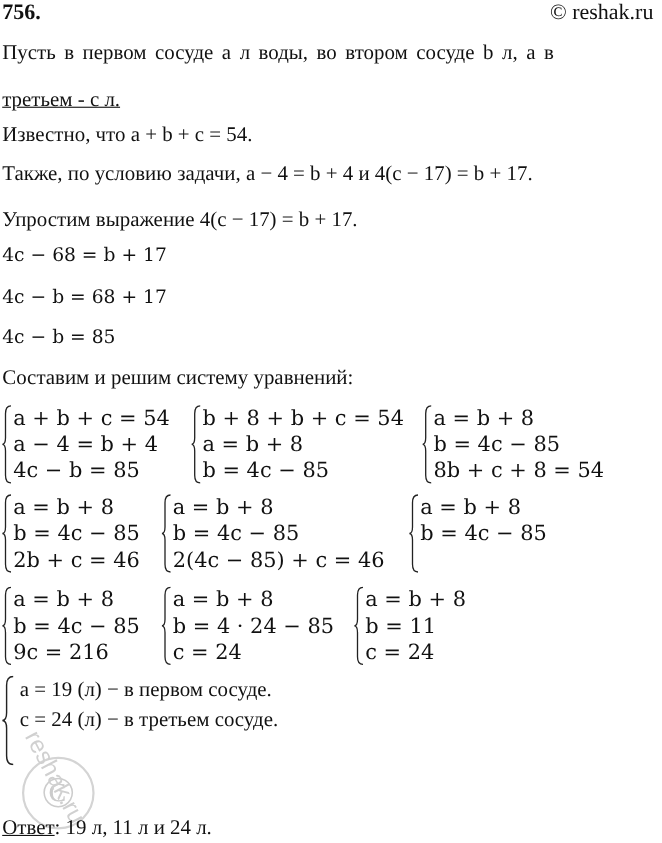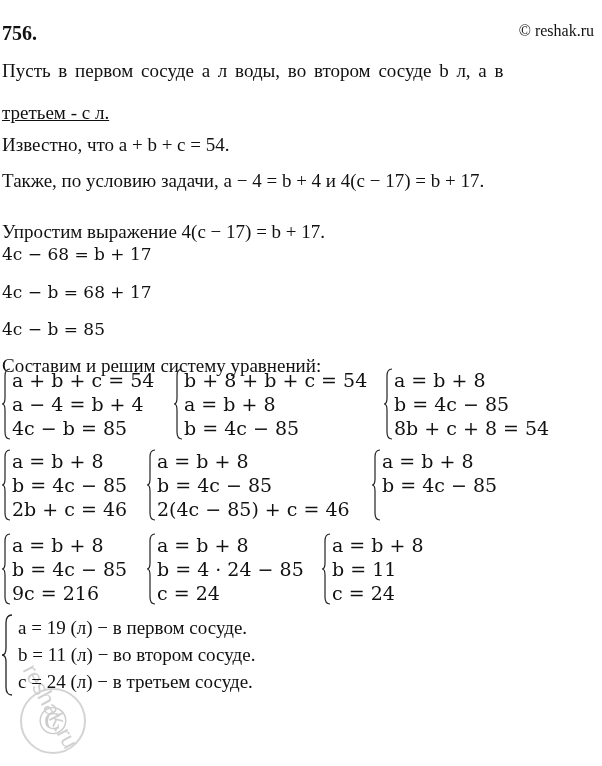--- a/index.html
+++ b/index.html
@@ -1,39 +1,39 @@
 <!DOCTYPE html>
 <html><head>
 <meta charset="utf-8">
 <style>
   html, body { margin:0; padding:0; background:#fff; }
   body { width:602px; height:766px; position:relative; overflow:hidden; color:#111;
          font-family:"Liberation Serif", serif; font-size:19px; }
-  .abs { position:absolute; white-space:nowrap;margin-top:22px; }
+  .abs { position:absolute; white-space:nowrap; }
   .m { font-family:"DejaVu Serif", serif; font-size:17px; }
   .title { font-weight:bold; font-size:20px; }
   .brace { position:absolute; }
   .sys { position:absolute; }
   .sys .rows { position:absolute; left:10px; top:0; }
   .sys .row { height:24px; line-height:24px; font-family:"DejaVu Serif", serif; font-size:19px; white-space:nowrap; }
   .ans-row { height:27px; line-height:27px; white-space:nowrap; }
   .u { text-decoration:underline; }
   .wm { position:absolute; color:#ccc; }
 </style>
 </head>
 <body>
 
 <div class="abs title" style="left:2px;top:0px;">756.</div>
-<div class="abs" style="right:8px;top:0px;font-size:16px;">© reshak.ru</div>
+<div class="abs" style="right:8px;top:0px;font-size:20px;">© reshak.ru</div>
 
 <div class="abs" style="left:2px;top:38px;word-spacing:3px;">Пусть  в  первом  сосуде  a  л  воды,  во  втором  сосуде  b  л,  а  в</div>
 <div class="abs" style="left:2px;top:80px;text-decoration:underline;">третьем - c л.</div>
 <div class="abs" style="left:2px;top:112px;">Известно, что  a + b + c = 54.</div>
 <div class="abs" style="left:2px;top:148px;">Также, по условию задачи,  a − 4 = b + 4  и  4(c − 17) = b + 17.</div>
-<div class="abs" style="left:2px;top:199px;">Упростим выражение  4(c − 17) = b + 17.</div>
+<div class="abs" style="left:2px;top:189px;">Упростим выражение  4(c − 17) = b + 17.</div>
 
 <div class="abs m" style="left:2px;top:222px;text-align:center;">4c − 68 = b + 17</div>
 <div class="abs m" style="left:2px;top:260px;">4c − b = 68 + 17</div>
 <div class="abs m" style="left:2px;top:297px;">4c − b = 85</div>
 
 <div class="abs" style="left:2px;top:333px;">Составим и решим систему уравнений:</div>
 
 <div class="sys" style="left:2px;top:368px;">
   <svg class="brace" width="10" height="72">
       <path d="M8 1 Q3 1 3 8 L3 30 Q3 36 0 36 Q3 36 3 42 L3 64 Q3 71 8 71" fill="none" stroke="#222" stroke-width="1.2"></path>
@@ -128,20 +128,19 @@
 
 <div class="wm" style="left:20px;top:688px;width:62px;height:62px;border:2px solid #d4d4d4;border-radius:50%;font-size:40px;line-height:62px;text-align:center;"><span>©</span></div>
 <div class="wm" style="left:40px;top:660px;font-size:22px;font-family:'Liberation Sans',sans-serif;transform:rotate(62deg);transform-origin:left top;color:#d0d0d0;">reshak.ru</div>
 
 <div class="sys" style="left:2px;top:614px;">
   <svg class="brace" width="12" height="82">
       <path d="M10 1 Q4 1 4 9 L4 34 Q4 41 0 41 Q4 41 4 48 L4 73 Q4 81 10 81" fill="none" stroke="#222" stroke-width="1.3"></path>
     </svg>
   <div style="position:absolute;left:16px;top:0;">
     <div class="ans-row">a = 19 (л) − в первом сосуде.</div>
-    <div class="ans-row">b = 11 (л) − во втором сосуде.</div>
     <div class="ans-row">c = 24 (л) − в третьем сосуде.</div>
   </div>
 </div>
 
 <div class="abs" style="left:2px;top:742px;">
   <span class="u">Ответ</span><span>: 19 л, 11 л и 24 л.</span>
 </div>
 
 </body></html>

